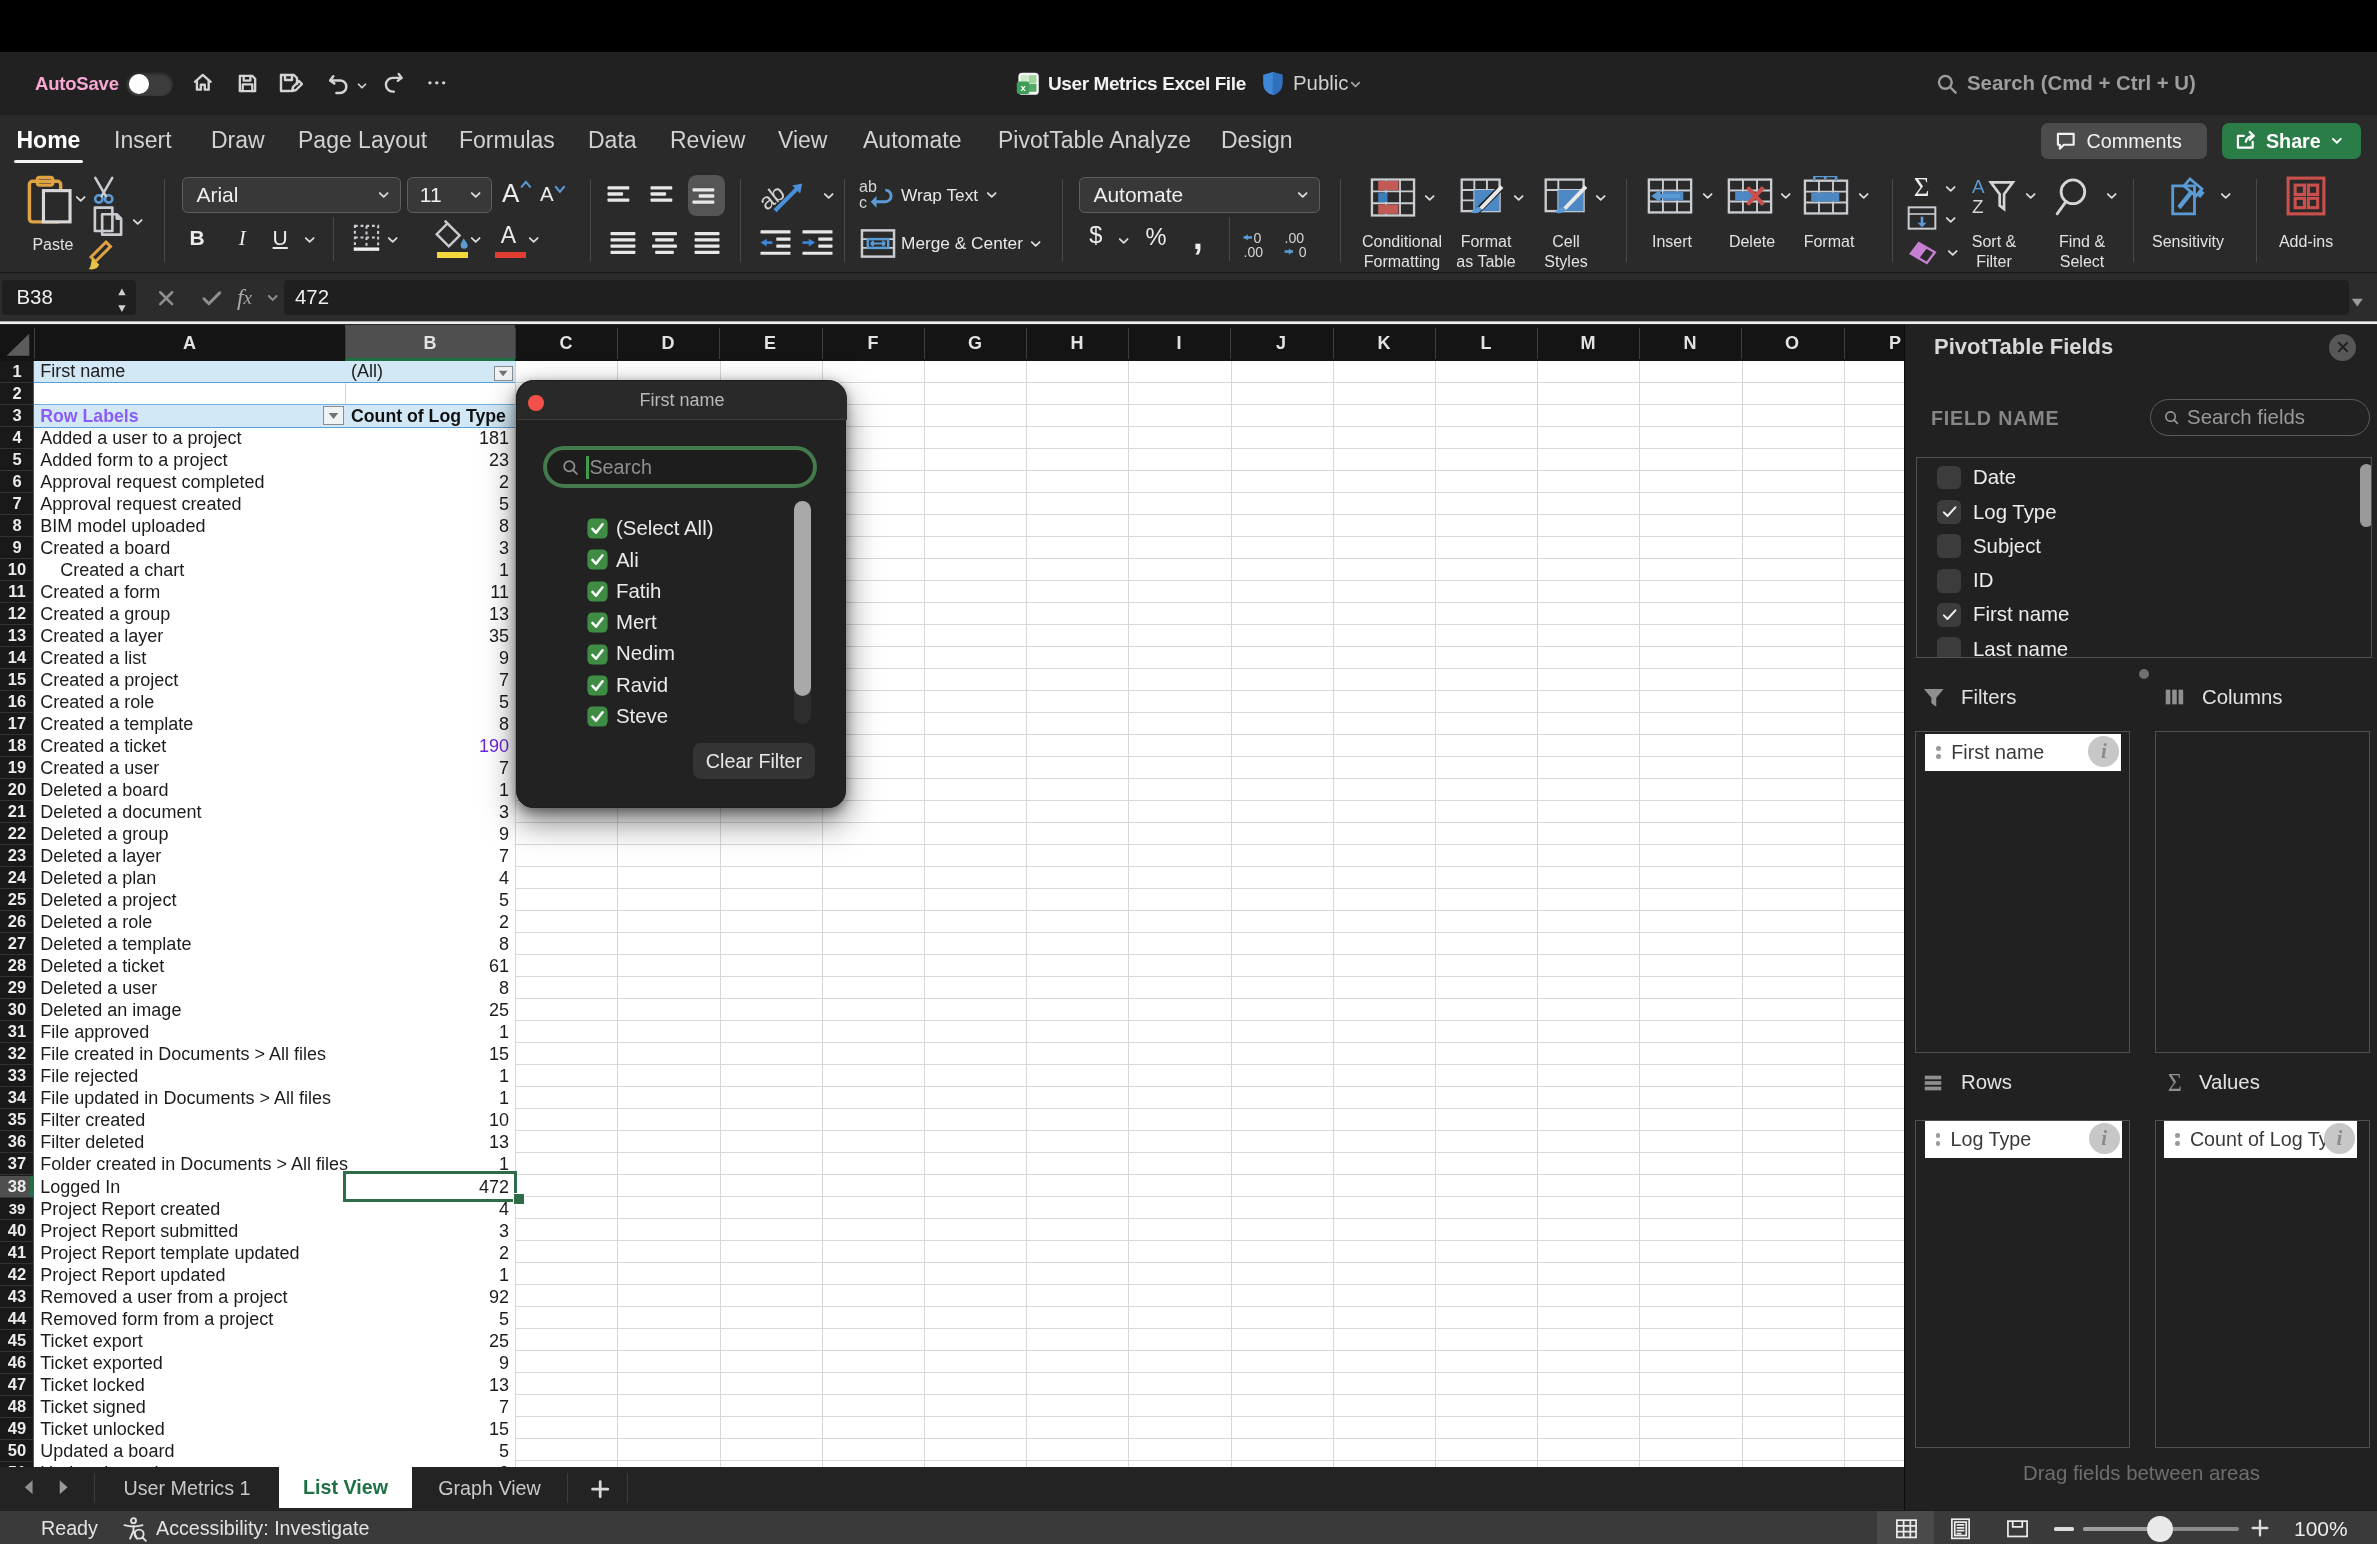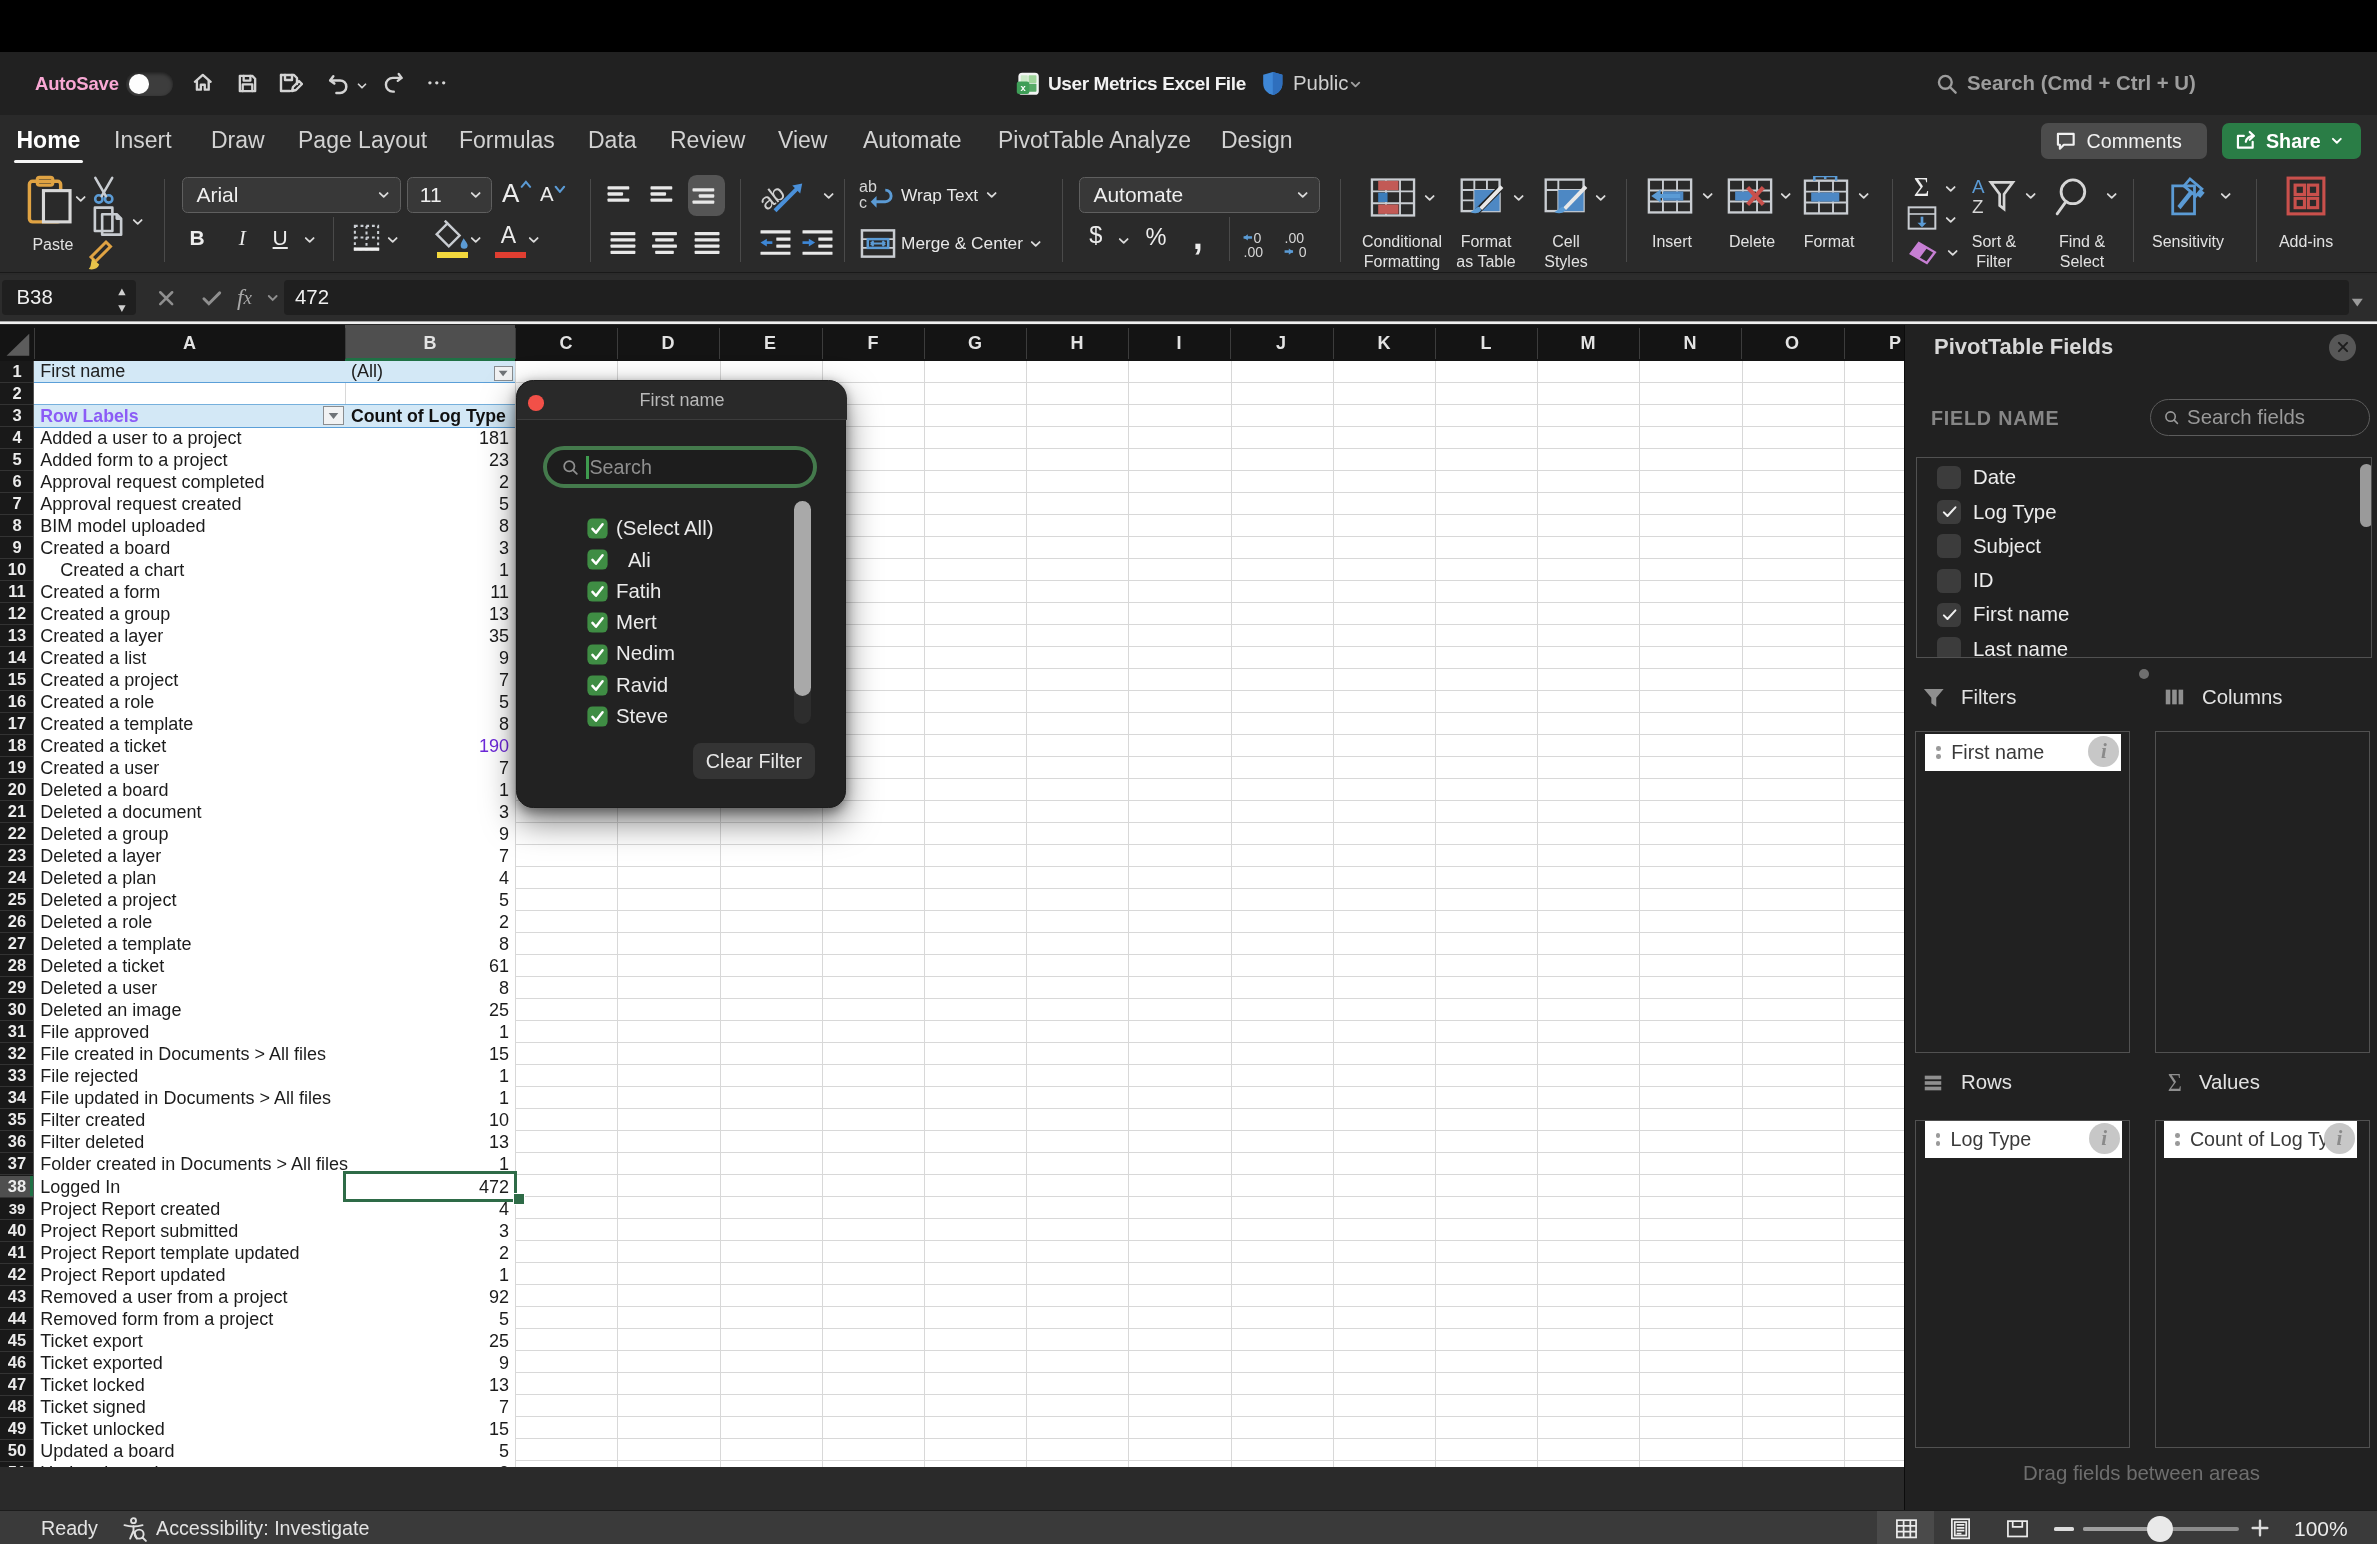--- a/index.html
+++ b/index.html
@@ -827,21 +827,21 @@
       </div>
 <div class="abs" style="left:70px;top:137px;width:21px;height:21px;"><svg width="21" height="21" viewBox="0 0 27 27">
           <rect x="0.5" y="0.5" width="26" height="26" rx="6.5" fill="#3f8d44"></rect>
           <path d="M7 14l4.5 5L20 8" fill="none" stroke="#fff" stroke-width="3.2" stroke-linecap="round" stroke-linejoin="round"></path>
         </svg></div>
 <div class="abs" style="left:99px;top:134px;height:27px;display:flex;align-items:center;color:#ebebeb;font-size:20.4px;">(Select All)</div>
 <div class="abs" style="left:70px;top:168px;width:21px;height:21px;"><svg width="21" height="21" viewBox="0 0 27 27">
           <rect x="0.5" y="0.5" width="26" height="26" rx="6.5" fill="#3f8d44"></rect>
           <path d="M7 14l4.5 5L20 8" fill="none" stroke="#fff" stroke-width="3.2" stroke-linecap="round" stroke-linejoin="round"></path>
         </svg></div>
-<div class="abs" style="left:99px;top:166px;height:27px;display:flex;align-items:center;color:#ebebeb;font-size:20.4px;margin-left:12px;">Ali</div>
+<div class="abs" style="left:99px;top:166px;height:27px;display:flex;align-items:center;color:#ebebeb;font-size:20.4px;">Ali</div>
 <div class="abs" style="left:70px;top:200px;width:21px;height:21px;"><svg width="21" height="21" viewBox="0 0 27 27">
           <rect x="0.5" y="0.5" width="26" height="26" rx="6.5" fill="#3f8d44"></rect>
           <path d="M7 14l4.5 5L20 8" fill="none" stroke="#fff" stroke-width="3.2" stroke-linecap="round" stroke-linejoin="round"></path>
         </svg></div>
 <div class="abs" style="left:99px;top:197px;height:27px;display:flex;align-items:center;color:#ebebeb;font-size:20.4px;">Fatih</div>
 <div class="abs" style="left:70px;top:231px;width:21px;height:21px;"><svg width="21" height="21" viewBox="0 0 27 27">
           <rect x="0.5" y="0.5" width="26" height="26" rx="6.5" fill="#3f8d44"></rect>
           <path d="M7 14l4.5 5L20 8" fill="none" stroke="#fff" stroke-width="3.2" stroke-linecap="round" stroke-linejoin="round"></path>
         </svg></div>
 <div class="abs" style="left:99px;top:228px;height:27px;display:flex;align-items:center;color:#ebebeb;font-size:20.4px;">Mert</div>
@@ -952,20 +952,39 @@
 <div class="abs" style="left:259px;top:796px;width:193px;height:37px;background:#fff;display:flex;align-items:center;overflow:hidden;">
         <div style="display:flex;flex-direction:column;gap:3.9px;margin-left:11px;">
           <span style="width:4.7px;height:4.7px;border-radius:50%;background:#9a9a9a;"></span>
           <span style="width:4.7px;height:4.7px;border-radius:50%;background:#9a9a9a;"></span>
         </div>
         <span style="color:#3a3a3a;font-size:19.7px;margin-left:10.2px;white-space:nowrap;">Count of Log Ty...</span>
         <div class="abs ctr" style="left:160px;top:2.4px;width:31px;height:31px;border-radius:50%;background:#c7c7c7;color:#8a8a8a;font-family:'Liberation Serif',serif;font-style:italic;font-weight:bold;font-size:21px;">i</div>
       </div>
 <div class="abs" style="left:0;top:1133px;width:473px;height:31px;display:flex;align-items:center;justify-content:center;color:#6e6e6e;font-size:20.4px;">Drag fields between areas</div>
 </div>
+<div class="abs" style="left:0;top:1467px;width:1904px;height:42px;background:#232323;">
+<div class="abs" style="left:20.4px;top:10.2px;width:17.3px;height:20.4px;"><svg width="17.3" height="20.4" viewBox="0 0 22 26">
+          <path d="M16 4 6 13l10 9z" fill="#8f8f8f"></path>
+        </svg></div>
+<div class="abs" style="left:55px;top:10.2px;width:17.3px;height:20.4px;"><svg width="17.3" height="20.4" viewBox="0 0 22 26">
+          <path d="M6 4l10 9-10 9z" fill="#9a9a9a"></path>
+        </svg></div>
+<div class="abs" style="left:94px;top:6.3px;width:1.2px;height:30px;background:#3c3c3c;"></div>
+<div class="abs ctr" style="left:95px;top:0;width:184px;height:42px;color:#c9c9c9;font-size:19.7px;">User Metrics 1</div>
+<div class="abs ctr" style="left:279px;top:0;width:133px;height:41px;background:#fff;color:#1f7044;font-size:19.7px;font-weight:bold;">List View</div>
+<div class="abs ctr" style="left:412px;top:0;width:155px;height:42px;color:#c9c9c9;font-size:19.7px;">Graph View</div>
+<div class="abs" style="left:567px;top:6.3px;width:1.2px;height:30px;background:#3c3c3c;"></div>
+<div class="abs ctr" style="left:588px;top:12.6px;width:23.6px;height:19px;">
+        <svg width="20.4" height="20.4" viewBox="0 0 24 24" style="stroke:#d9d9d9;stroke-width:3.2;stroke-linecap:round">
+          <path d="M12 3v18M3 12h18"></path>
+        </svg>
+      </div>
+<div class="abs" style="left:627px;top:6.3px;width:1.2px;height:30px;background:#3c3c3c;"></div>
+</div>
 <div class="abs" style="left:0;top:1510px;width:2377px;height:35px;background:#3a3a3a;border-top:0.8px solid #1c1c1c;">
 <div class="abs" style="left:41px;top:0;height:35px;display:flex;align-items:center;color:#e3e3e3;font-size:19.7px;">Ready</div>
 <div class="abs ctr" style="left:120px;top:3.9px;width:27px;height:27px;">
         <svg width="27" height="27" viewBox="0 0 24 24" style="fill:none;stroke:#e0e0e0;stroke-width:1.7;stroke-linecap:round;stroke-linejoin:round">
           <circle cx="12" cy="5" r="2.2"></circle>
           <path d="M4 9c5 1.5 11 1.5 16 0"></path>
           <path d="M12 10v4l-3 7M12 14l3 7"></path>
           <circle cx="17" cy="17" r="4"></circle>
           <path d="M20 20l3 3"></path>
         </svg>

